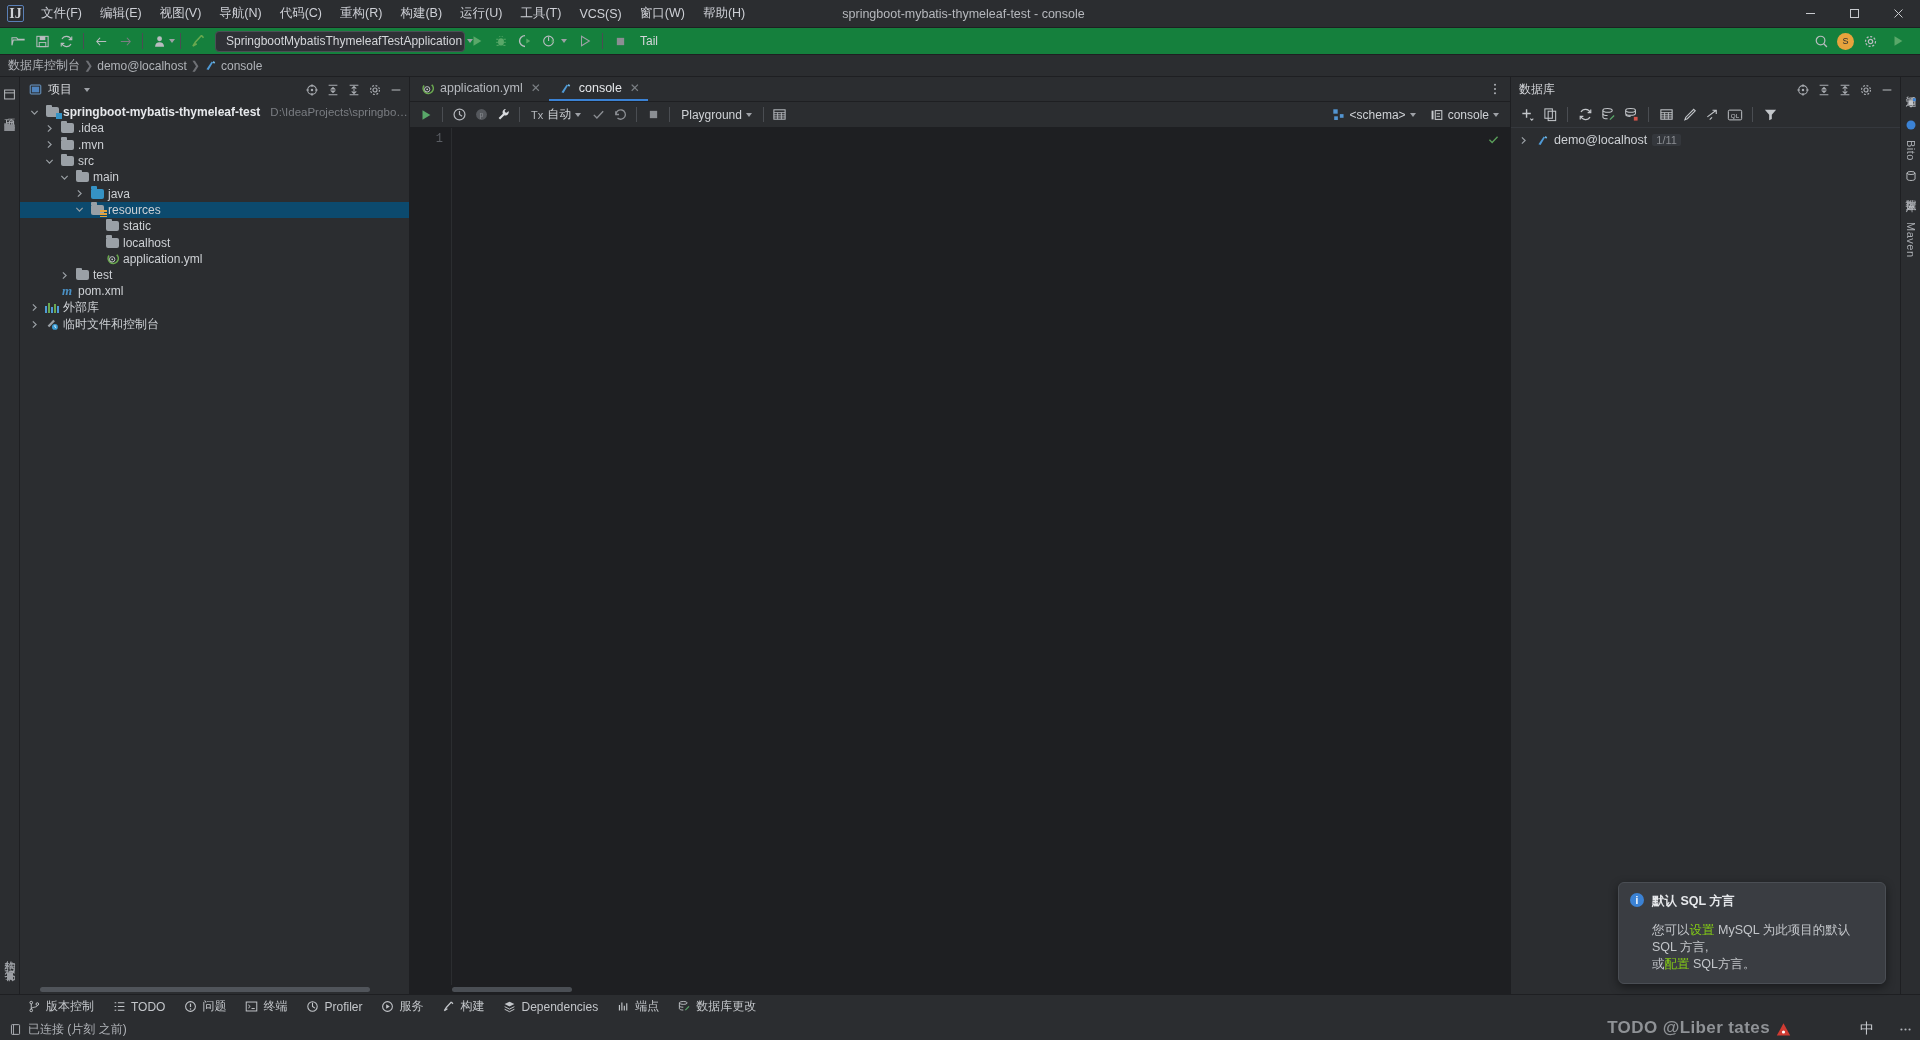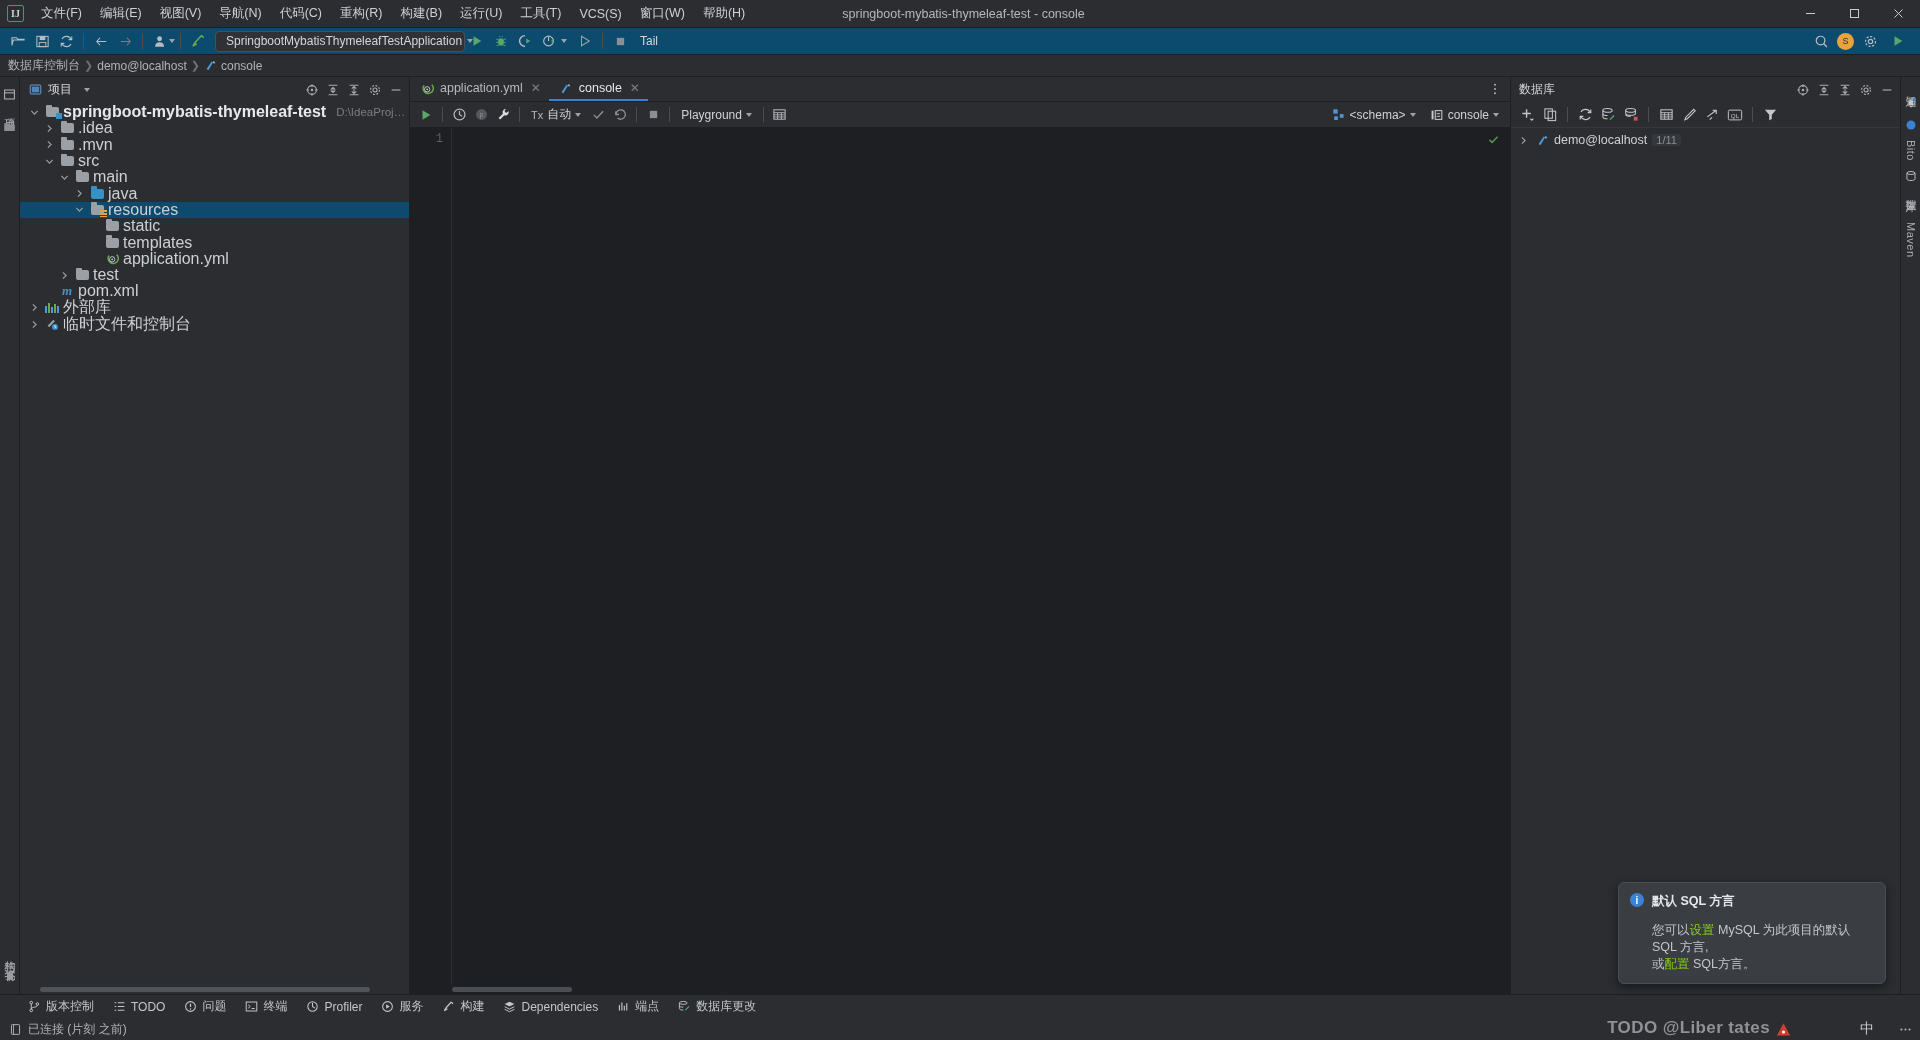--- a/index.html
+++ b/index.html
@@ -16,42 +16,42 @@
   .app { width: 1920px; height: 1040px; display: flex; flex-direction: column; }
 
   
   .titlebar {
     height: 28px; background: #2b2d30; display: flex; align-items: center;
     border-bottom: 1px solid #1e1f22; position: relative; flex: 0 0 28px;
   }
   .ij-logo {
     width: 17px; height: 17px; margin: 0 8px 0 7px; flex: 0 0 auto;
     border: 1px solid #5a7fb5; border-radius: 2px; background: #2b2d30;
-    color: #cfd2d6; font-size: 10px; font-weight: bold;
+    color: #cfd2d6; font-size: 14px; font-weight: bold;
     display: flex; align-items: center; justify-content: center;
     font-family: "Liberation Serif", serif;
   }
   .menu { display: flex; align-items: center; gap: 0; }
   .menu-item {
     padding: 4px 9px; font-size: 12.5px; color: #ced0d6; white-space: nowrap;
     cursor: default;
   }
   .win-title {
     position: absolute; left: 7px; right: 0; text-align: center;
     font-size: 12.5px; color: #b6b8bd; pointer-events: none;
   }
   .win-btns { margin-left: auto; display: flex; align-items: center; z-index: 2; }
   .win-btn {
     width: 44px; height: 28px; display: flex; align-items: center; justify-content: center;
     color: #c8cace; font-size: 12px;
   }
 
   
   .toolbar {
-    height: 27px; background: #0c4a6e; display: flex; align-items: center;
+    height: 27px; background: #15803d; display: flex; align-items: center;
     padding: 0 6px; border-bottom: 1px solid #1e1f22; flex: 0 0 27px; position: relative;
   }
   .tb-btn {
     width: 22px; height: 22px; display: flex; align-items: center; justify-content: center;
     color: #b9bcc0; border-radius: 3px; margin: 0 1px;
   }
   .tb-sep { width: 1px; height: 16px; background: #4a4d52; margin: 0 5px; }
   .runconfig {
     display: flex; align-items: center; gap: 5px; height: 21px;
     border: 1px solid #4b4f55; border-radius: 4px; padding: 0 7px 0 5px;
@@ -108,21 +108,21 @@
   .panel-head-actions { margin-left: auto; display: flex; align-items: center; gap: 2px; }
   .ph-btn { width: 19px; height: 19px; display: flex; align-items: center; justify-content: center; color: #a9acb1; border-radius: 3px; }
 
   .tree { flex: 1; overflow: hidden; padding-top: 2px; font-size: 12.5px; position: relative; }
   .tnode {
     display: flex; align-items: center; height: 16.3px; padding-left: 0; gap: 4px;
     white-space: nowrap; color: #cdd0d4;
   }
   .tnode.selected { background: #0c4a6e; }
   .tw { width: 13px; display: flex; align-items: center; justify-content: center; flex: 0 0 13px; color: #8d9196; font-size: 9px; }
-  .tlabel { font-size: 16px; }
+  .tlabel { font-size: 12px; }
   .tlabel.bold { font-weight: bold; color: #e6e8eb; }
   .tpath { color: #7a7d82; font-size: 11.5px; margin-left: 6px; overflow: hidden; text-overflow: ellipsis; }
   .ico { width: 14px; height: 14px; flex: 0 0 14px; display: inline-flex; align-items: center; justify-content: center; }
   .folder {
     width: 13px; height: 10px; background: #9aa0a6; border-radius: 1px 2px 2px 2px; position: relative;
   }
   .folder::before {
     content: ""; position: absolute; top: -2.5px; left: 0; width: 6px; height: 3px;
     background: #9aa0a6; border-radius: 1px 1px 0 0;
   }
@@ -552,21 +552,21 @@
             <span class="ico">
               <span class="folder"></span>
             </span>
             <span class="tlabel">static</span>
           </div>
           <div class="tnode" style="padding-left: 68px;">
             <span class="tw"></span>
             <span class="ico">
               <span class="folder"></span>
             </span>
-            <span class="tlabel">templates</span>
+            <span class="tlabel">localhost</span>
           </div>
           <div class="tnode" style="padding-left: 68px;">
             <span class="tw"></span>
             <span class="ico">
               <svg width="13" height="13" viewBox="0 0 16 16">
                 <path d="M13.2 3.4a6.2 6.2 0 1 1-9.4.9" fill="none" stroke="#6aa84f" stroke-width="2"></path>
                 <circle cx="7.6" cy="9" r="3.3" fill="none" stroke="#cfd2d6" stroke-width="1.1"></circle>
                 <circle cx="7.6" cy="9" r="1.1" fill="#cfd2d6"></circle>
               </svg>
             </span>

